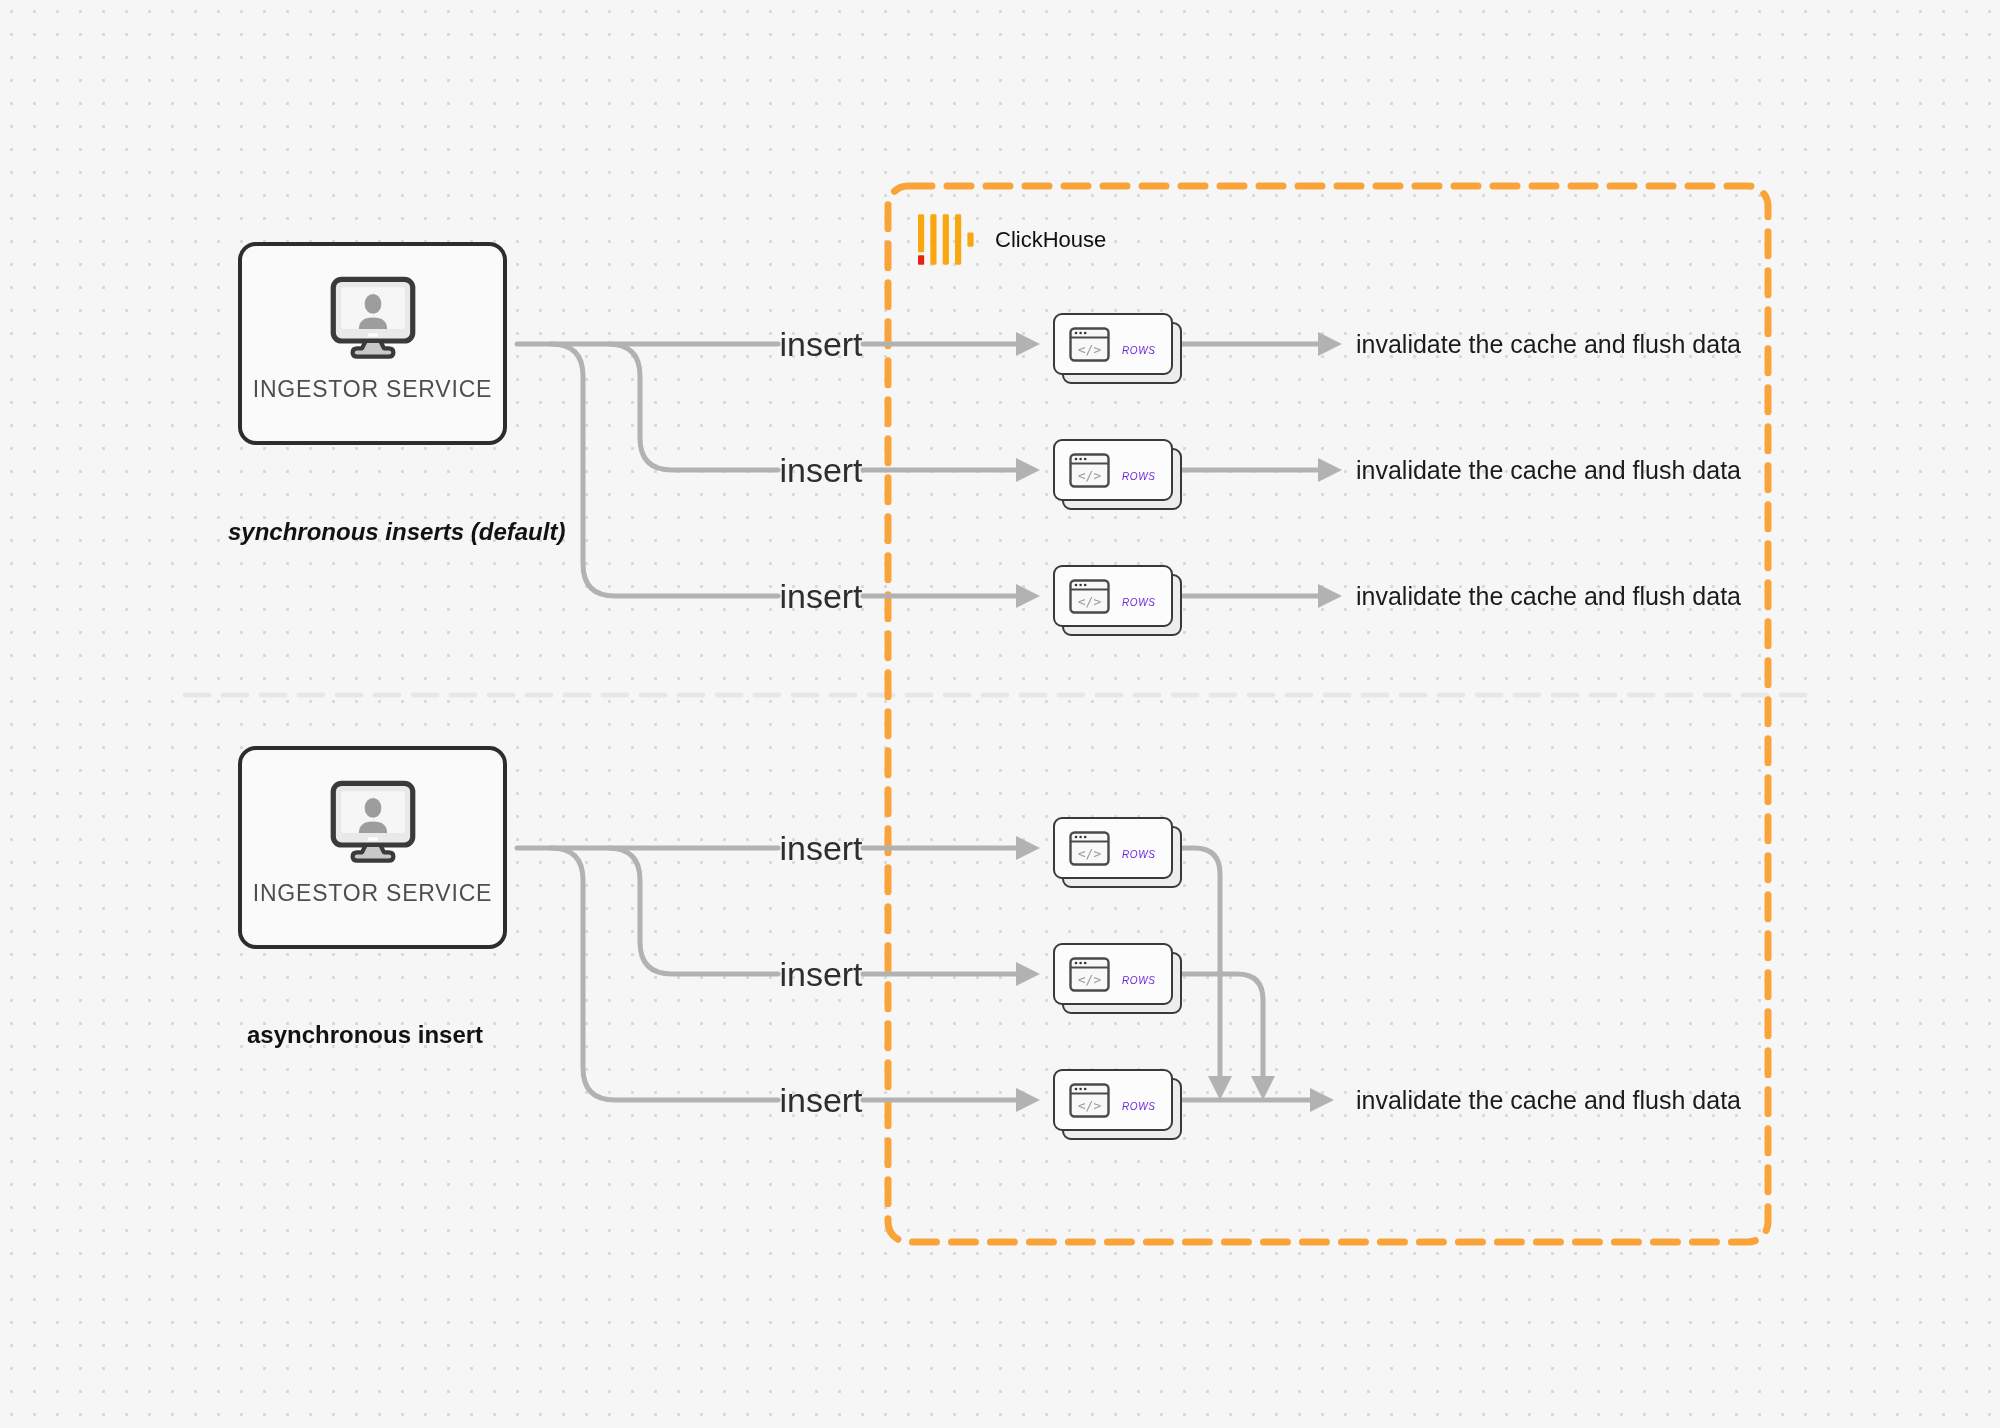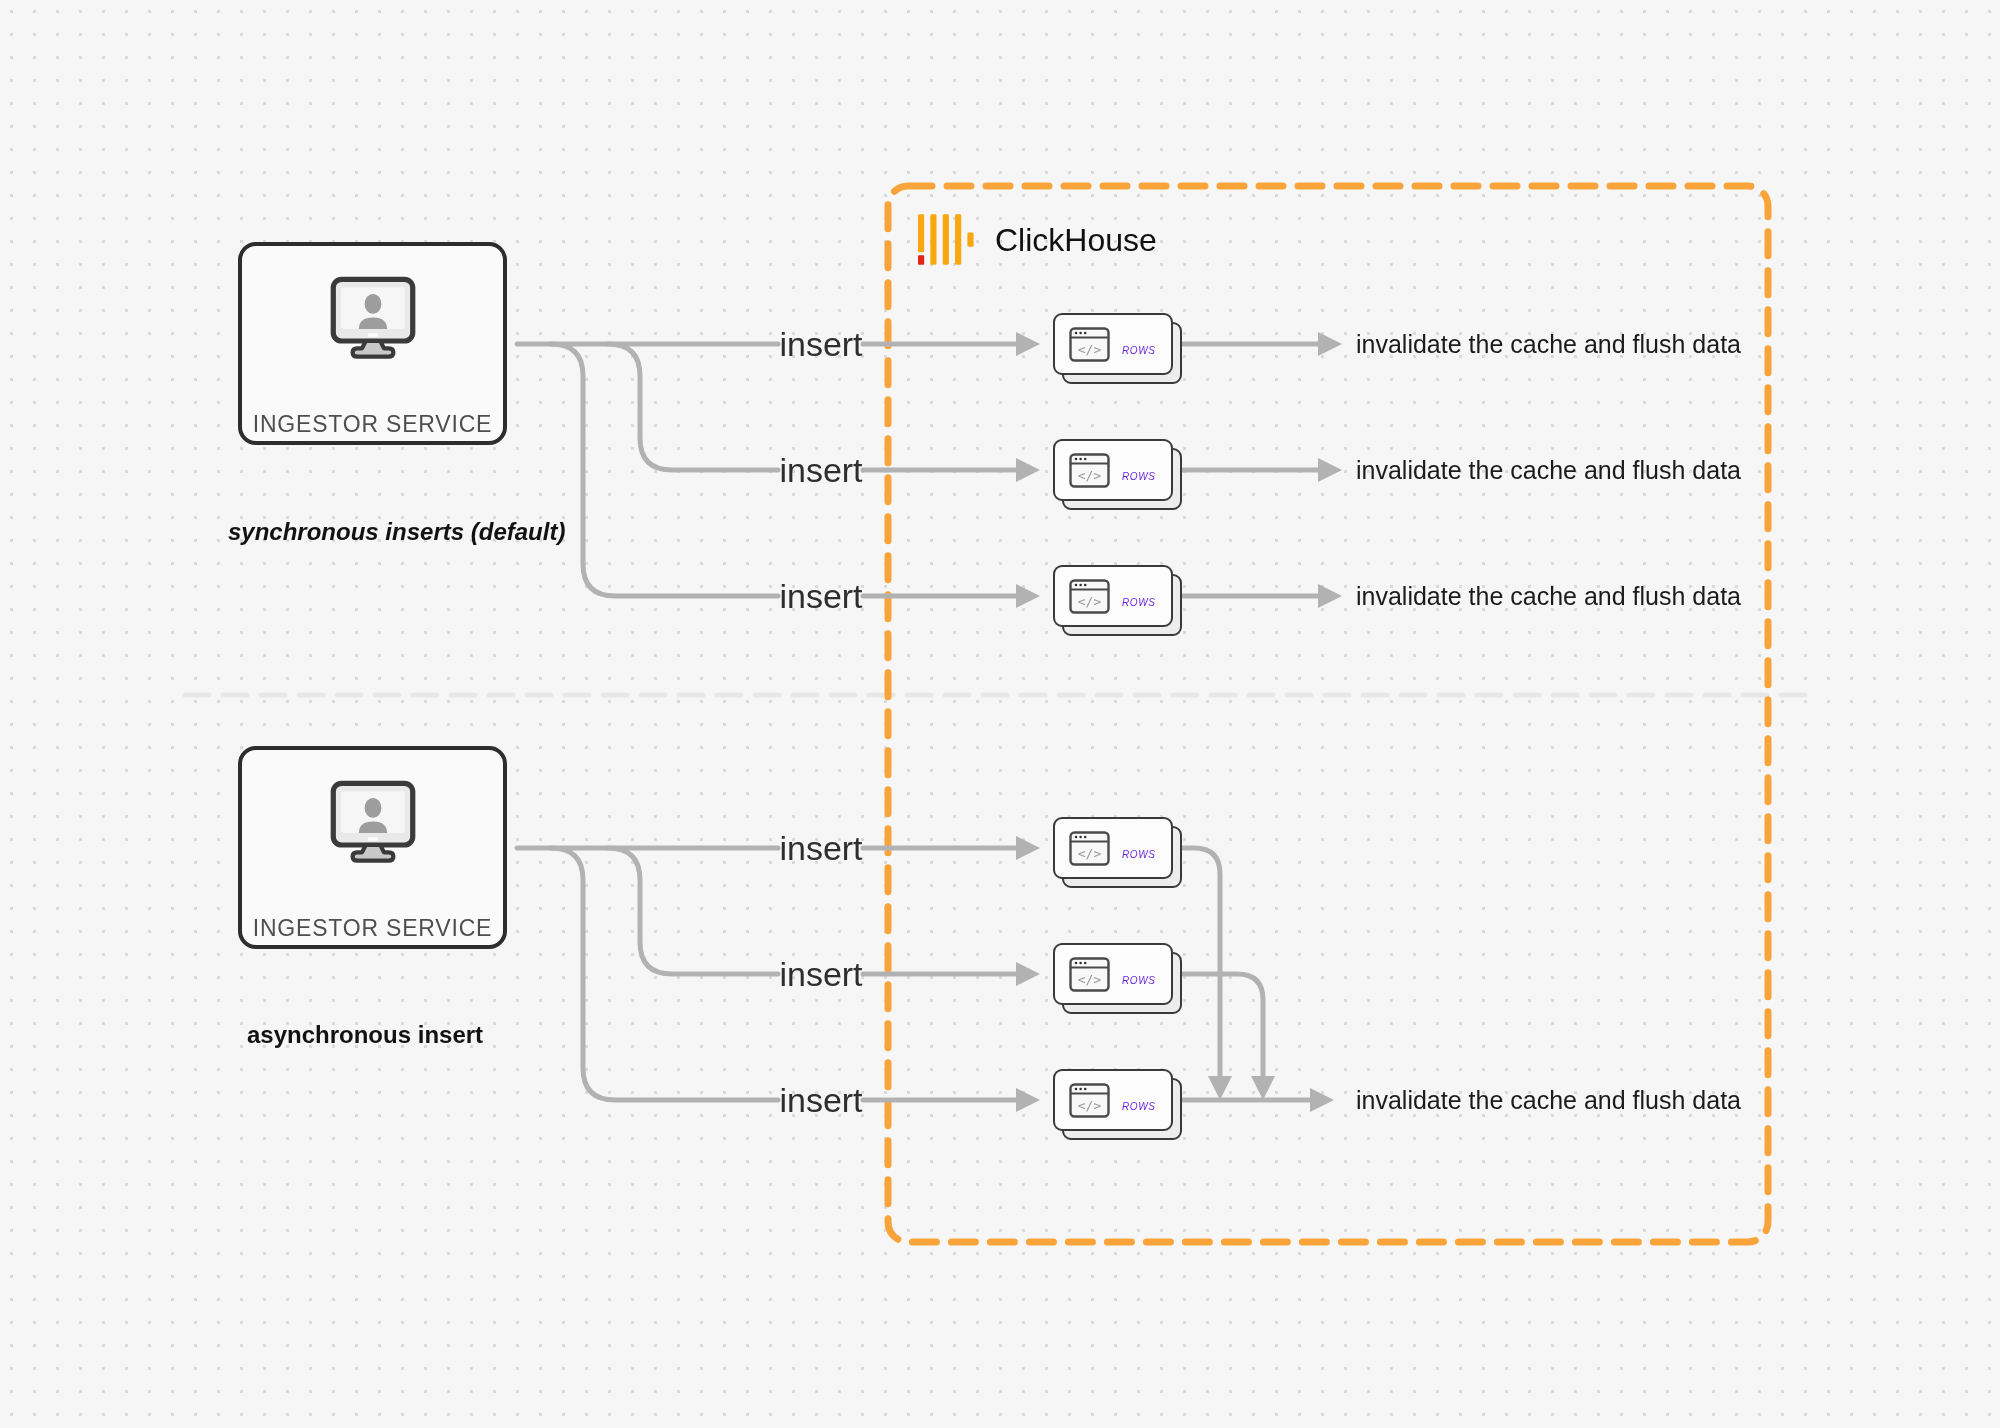--- a/index.html
+++ b/index.html
@@ -18,21 +18,21 @@
   svg.layer{position:absolute;left:0;top:0;pointer-events:none;}
 
   
   .ingestor-box{
     position:absolute;
     width:269px;height:203px;
     box-sizing:border-box;
     background:#fafafa;
     border:4px solid #2d2d2d;
     border-radius:18px;
-    display:flex;flex-direction:column;align-items:center;gap:35px;
+    display:flex;flex-direction:column;align-items:center;
   }
   .ingestor-box .monitor{margin-top:26px;width:96px;height:92px;}
   .ingestor-label{
     margin-top:12px;
     font-size:23px;letter-spacing:0.8px;
     color:#4e4e4e;white-space:nowrap;
   }
 
   
   .caption{
@@ -48,21 +48,21 @@
 
   
   .result-label{
     position:absolute;transform:translateY(-50%);
     font-size:25px;color:#1b1b1b;white-space:nowrap;
   }
 
   
   .ch-header{position:absolute;display:flex;align-items:center;}
   .ch-title{
-    font-size:32px;font-weight:500;color:#101010;margin-left:20px;white-space:nowrap;
+    font-size:22px;font-weight:500;color:#101010;margin-left:20px;white-space:nowrap;
   }
 
   
   .rows-card{position:absolute;width:120px;height:62px;}
   .rows-card .back{
     position:absolute;left:9px;top:9px;width:120px;height:62px;
     box-sizing:border-box;background:#ededed;
     border:2.5px solid #3a3a3a;border-radius:9px;
   }
   .rows-card .front{

